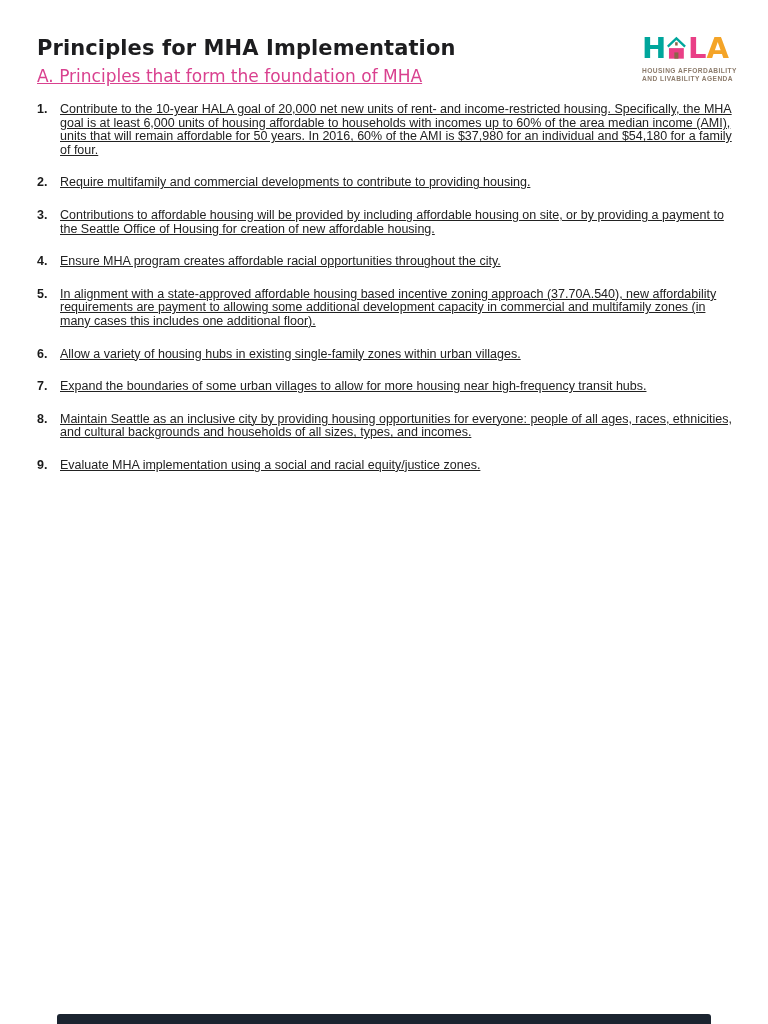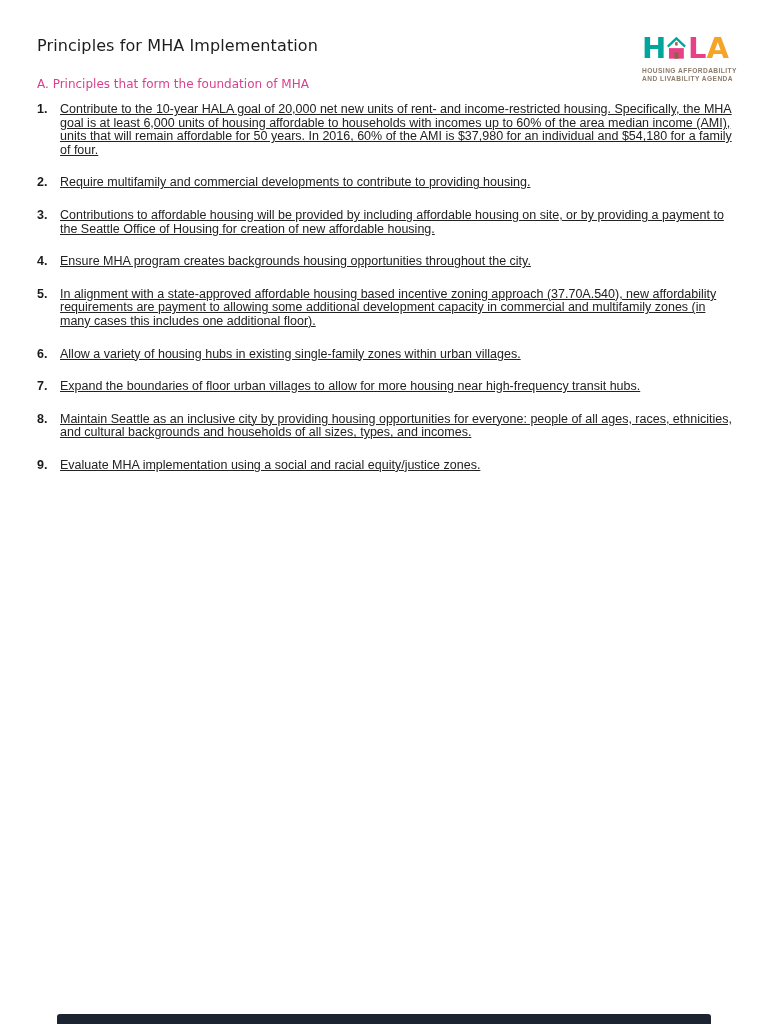--- a/index.html
+++ b/index.html
@@ -10,31 +10,32 @@
     position: relative;
     width: 768px; height: 1024px;
     background: #ffffff;
   }
 
   
   .header { position: absolute; top: 36px; left: 37px; right: 37px; }
 
   .page-title {
     font-family: "DejaVu Sans", sans-serif;
-    font-size: 16px;
-    font-weight: 400;
+    font-size: 21px;
+    font-weight: 700;
     color: #1d1d1f;
     letter-spacing: 0.1px;
   }
   .page-subtitle {
     font-family: "DejaVu Sans", sans-serif;
-    font-size: 12px;
+    font-size: 17px;
     font-weight: 400;
     color: #d9418f;
-    margin-top: 22px;
+    margin-top: 6px;
+    text-decoration: underline;
   }
 
   
   .logo {
     position: absolute;
     top: -9px;
     right: 3px;
     width: 86px;
     text-align: left;
   }
@@ -135,33 +136,33 @@
     <li class="principle">
       <span class="num">2.</span>
       <span class="txt">Require multifamily and commercial developments to contribute to providing housing.</span>
     </li>
     <li class="principle">
       <span class="num">3.</span>
       <span class="txt">Contributions to affordable housing will be provided by including affordable housing on site, or by providing a payment to the Seattle Office of Housing for creation of new affordable housing.</span>
     </li>
     <li class="principle">
       <span class="num">4.</span>
-      <span class="txt">Ensure MHA program creates backgrounds housing opportunities throughout the city.</span>
+      <span class="txt">Ensure MHA program creates affordable racial opportunities throughout the city.</span>
     </li>
     <li class="principle">
       <span class="num">5.</span>
       <span class="txt">In alignment with a state-approved affordable housing based incentive zoning approach (37.70A.540), new affordability requirements are payment to allowing some additional development capacity in commercial and multifamily zones (in many cases this includes one additional floor).</span>
     </li>
     <li class="principle">
       <span class="num">6.</span>
       <span class="txt">Allow a variety of housing hubs in existing single-family zones within urban villages.</span>
     </li>
     <li class="principle">
       <span class="num">7.</span>
-      <span class="txt">Expand the boundaries of floor urban villages to allow for more housing near high-frequency transit hubs.</span>
+      <span class="txt">Expand the boundaries of some urban villages to allow for more housing near high-frequency transit hubs.</span>
     </li>
     <li class="principle">
       <span class="num">8.</span>
       <span class="txt">Maintain Seattle as an inclusive city by providing housing opportunities for everyone: people of all ages, races, ethnicities, and cultural backgrounds and households of all sizes, types, and incomes.</span>
     </li>
     <li class="principle">
       <span class="num">9.</span>
       <span class="txt">Evaluate MHA implementation using a social and racial equity/justice zones.</span>
     </li>
   </ol>

